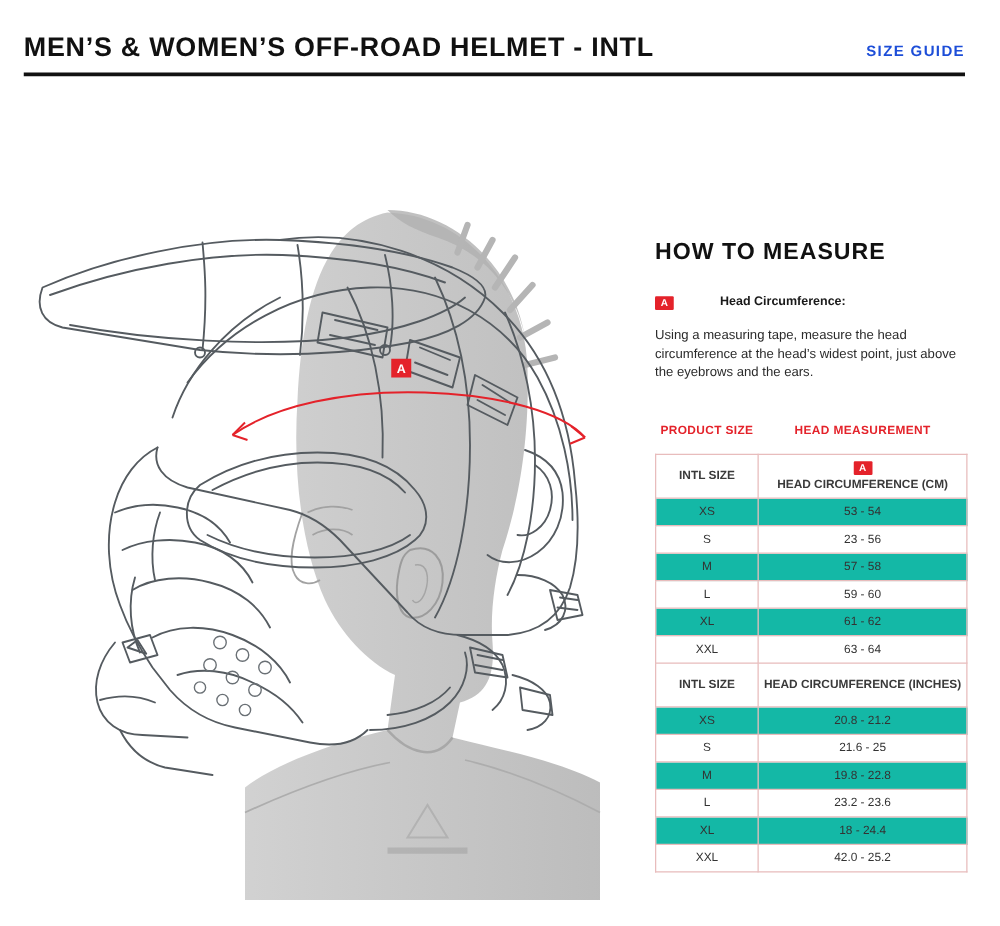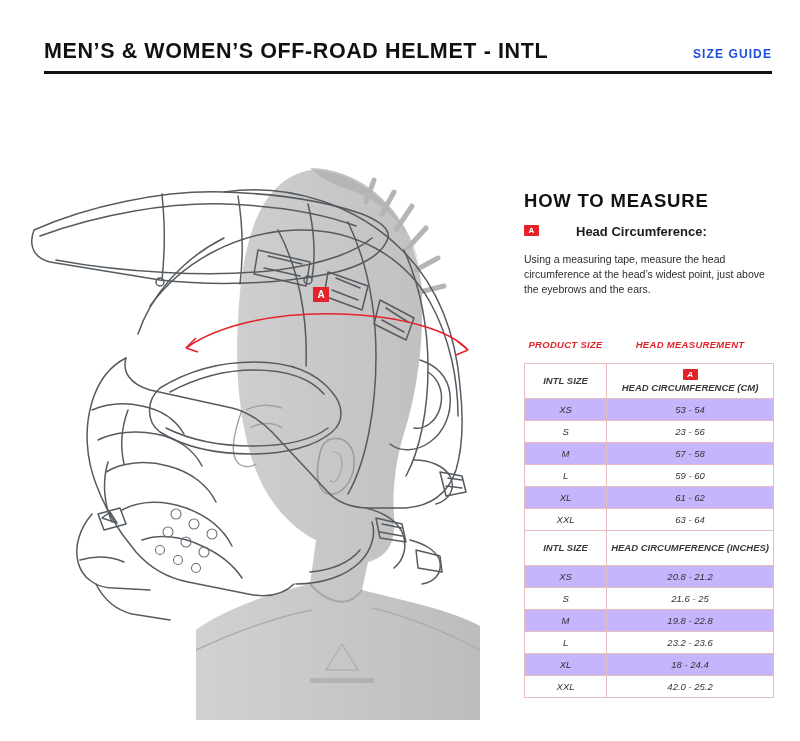--- a/index.html
+++ b/index.html
@@ -12,25 +12,24 @@
     height: 741px;
     position: relative;
     font-family: "Liberation Sans", sans-serif;
     color: #1a1a1a;
     overflow: hidden;
   }
 
   
   .header {
     position: absolute;
-    left: 44px;
+    left: 19px;
     top: 22px;
     right: 28px;
     height: 44px;
-    margin-top: 13px;
   }
   .header-title {
     position: absolute;
     left: 0;
     top: 4px;
     font-size: 21.5px;
     font-weight: bold;
     letter-spacing: 0.6px;
     color: #111111;
     white-space: nowrap;
@@ -70,21 +69,21 @@
     position: absolute;
     left: 524px;
     top: 190px;
     width: 250px;
   }
   .howto-title {
     font-size: 18.5px;
     font-weight: bold;
     letter-spacing: 0.8px;
     color: #111111;
-    margin: 0 0 12px 0;
+    margin: 0 0 24px 0;
   }
   .howto-row {
     display: flex;
     align-items: flex-start;
     gap: 5px;
   }
   .badge {
     display: inline-block;
     min-width: 11px;
     height: 11px;
@@ -93,21 +92,21 @@
     background: #e4222a;
     color: #ffffff;
     font-size: 8px;
     font-weight: bold;
     padding: 0 2px;
     border-radius: 1px;
     margin-top: 1px;
     flex: 0 0 auto;
   }
   .howto-label {
-    font-size: 13px;
+    font-size: 10px;
     font-weight: bold;
     color: #1a1a1a;
     padding-left: 32px;
   }
   .howto-body {
     font-size: 10.5px;
     line-height: 1.42;
     color: #2b2b2b;
     margin-top: 13px;
   }
@@ -122,21 +121,20 @@
     table-layout: fixed;
   }
   .sizetable td {
     border: 1px solid #e8bcbc;
     padding: 0;
     height: 21px;
     text-align: center;
     vertical-align: middle;
     font-size: 9.5px;
     color: #333333;
-    font-style: italic;
   }
   .sizetable col.c1 { width: 33%; }
   .sizetable col.c2 { width: 67%; }
 
   .th-top td {
     border: none;
     color: #e4222a;
     font-weight: bold;
     font-size: 9.5px;
     letter-spacing: 0.3px;
@@ -151,21 +149,21 @@
     height: 34px;
     line-height: 1.25;
     background: #ffffff;
   }
   .th-sub .badge {
     margin: 0 auto 2px auto;
     display: block;
     width: 11px;
   }
   .row-alt td {
-    background: #c4b5fd;
+    background: #14b8a6;
     text-align: center;
   }
   .row-plain td {
     background: #ffffff;
   }
   .cell-size {
     font-size: 9.5px;
     color: #444444;
   }
 </style>

